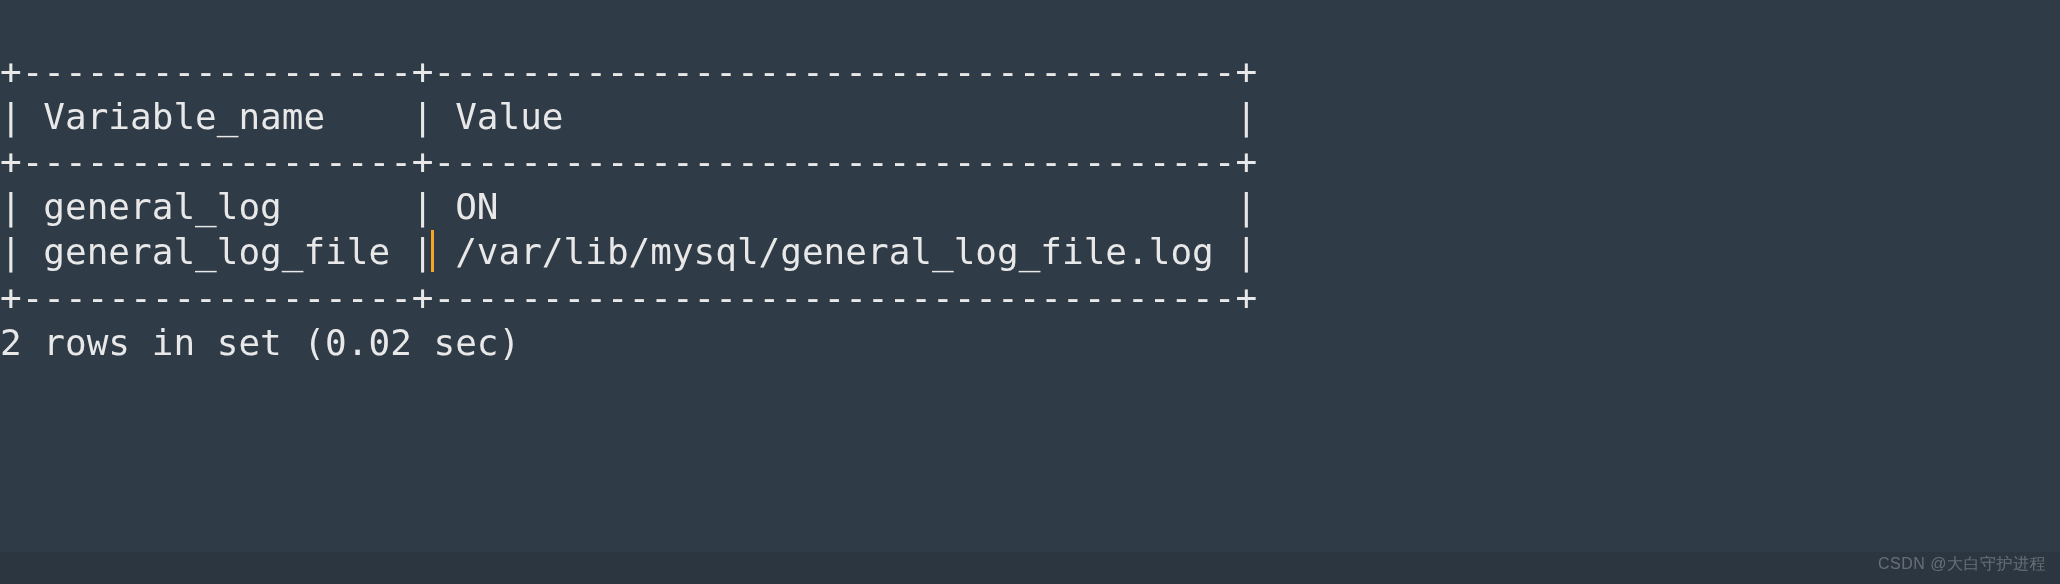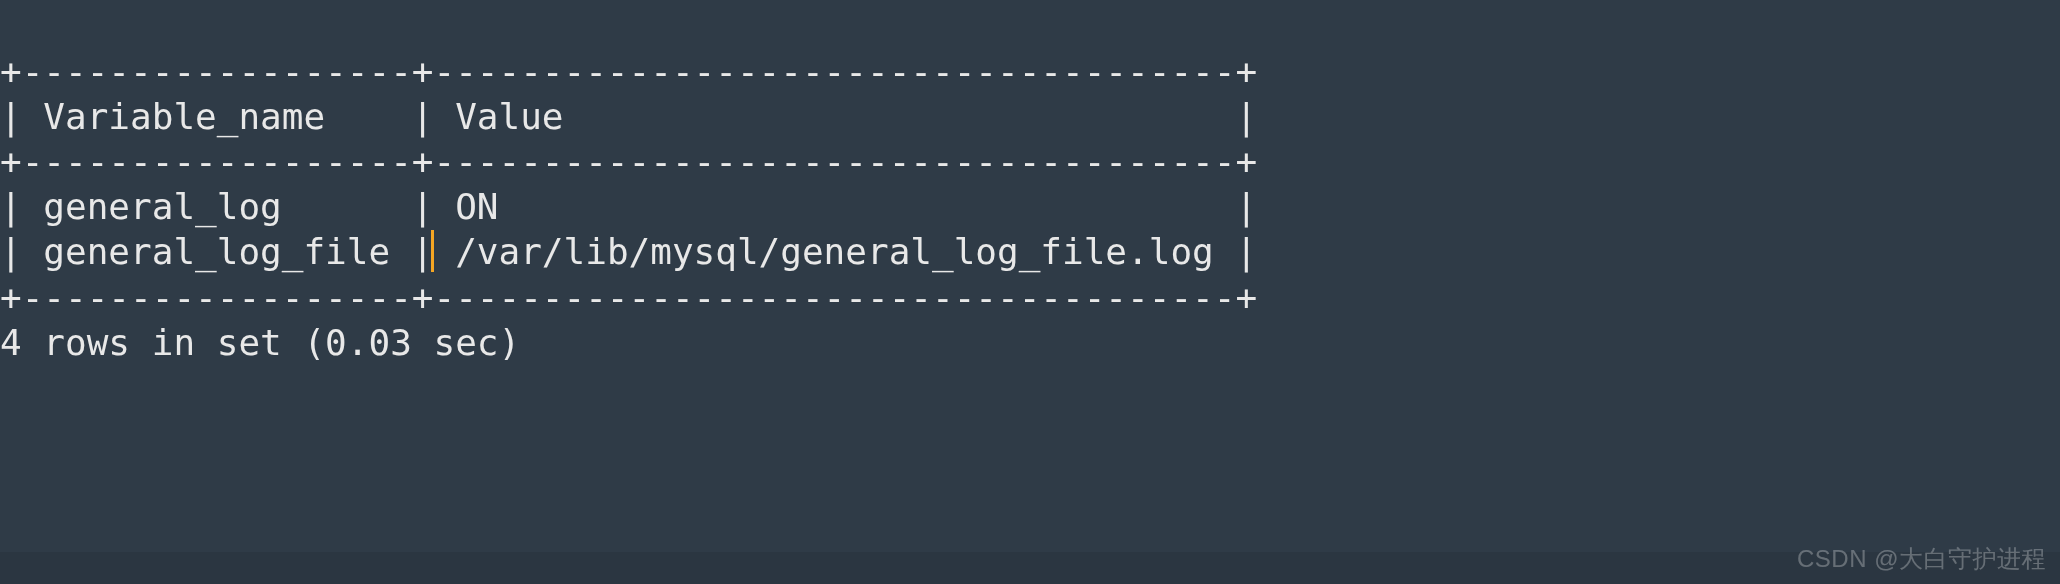--- a/index.html
+++ b/index.html
@@ -28,38 +28,38 @@
       margin-left: -2px;
       margin-right: -1px;
       position: relative;
       top: -3px;
     }
     .watermark {
       position: absolute;
       right: 14px;
       bottom: 10px;
       font-family: Arial, sans-serif;
-      font-size: 24px;
+      font-size: 16px;
       color: rgba(255,255,255,0.28);
       letter-spacing: 0.5px;
     }
     .bottom-bar {
       position: absolute;
       left: 0; right: 0; bottom: 0;
       height: 32px;
       background: rgba(0,0,0,0.08);
     }
   </style>
 </head>
 <body>
 
 <div class="terminal">
 <span>+------------------+-------------------------------------+</span>
 <span>| Variable_name    | Value                               |</span>
 <span>+------------------+-------------------------------------+</span>
 <span>| general_log      | ON                                  |</span>
 <span><span>| general_log_file |</span><span class="cursor"></span><span> /var/lib/mysql/general_log_file.log |</span></span>
 <span>+------------------+-------------------------------------+</span>
-<span>4 rows in set (0.03 sec)</span>
+<span>2 rows in set (0.02 sec)</span>
 </div>
 
 <div class="bottom-bar"></div>
 <div class="watermark">CSDN @大白守护进程</div>
 
 </body></html>

